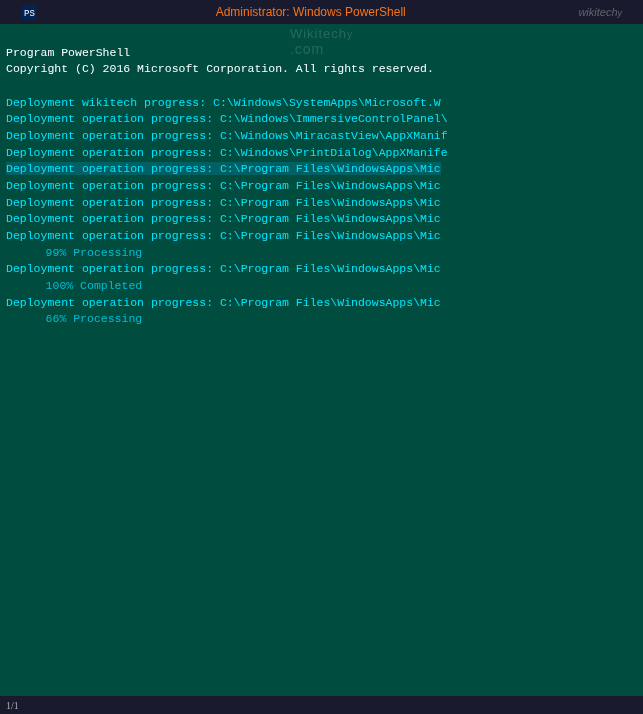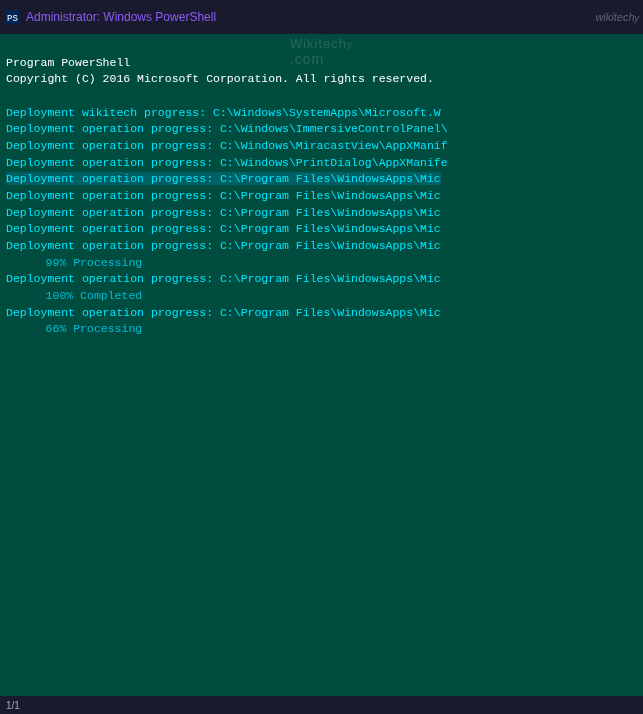--- a/index.html
+++ b/index.html
@@ -18,43 +18,44 @@
 
     .window {
       width: 643px;
       height: 714px;
       display: flex;
       flex-direction: column;
     }
 
     .title-bar {
       background-color: #1a1a2e;
-      height: 34px;
+      height: 24px;
       display: flex;
       align-items: center;
-      padding: 0 4px;
+      padding: 0 21px;
       flex-shrink: 0;
+      text-align: center;
     }
 
     .title-bar-icon {
       width: 16px;
       height: 16px;
       margin-right: 6px;
       display: flex;
       align-items: center;
       justify-content: center;
     }
 
     .title-bar-icon svg {
       width: 14px;
       height: 14px;
     }
 
     .title-bar-text {
-      color: #8b5cf6;
+      color: #f97316;
       font-size: 12px;
       font-family: 'Segoe UI', Arial, sans-serif;
       flex: 1;
     }
 
     .title-bar-watermark {
       color: rgba(255,255,255,0.3);
       font-size: 11px;
       font-family: Arial, sans-serif;
       font-style: italic;
@@ -95,21 +96,21 @@
       height: 18px;
       display: flex;
       align-items: center;
       padding: 0 6px;
       flex-shrink: 0;
     }
 
     .bottom-text {
       color: #aaa;
       font-size: 10px;
-      font-family: Liberation Sans, sans-serif;
+      font-family: Liberation Serif, serif;
     }
 
     .watermark-container {
       position: absolute;
       top: 0;
       left: 0;
       right: 0;
       display: flex;
       justify-content: center;
       padding-top: 2px;

